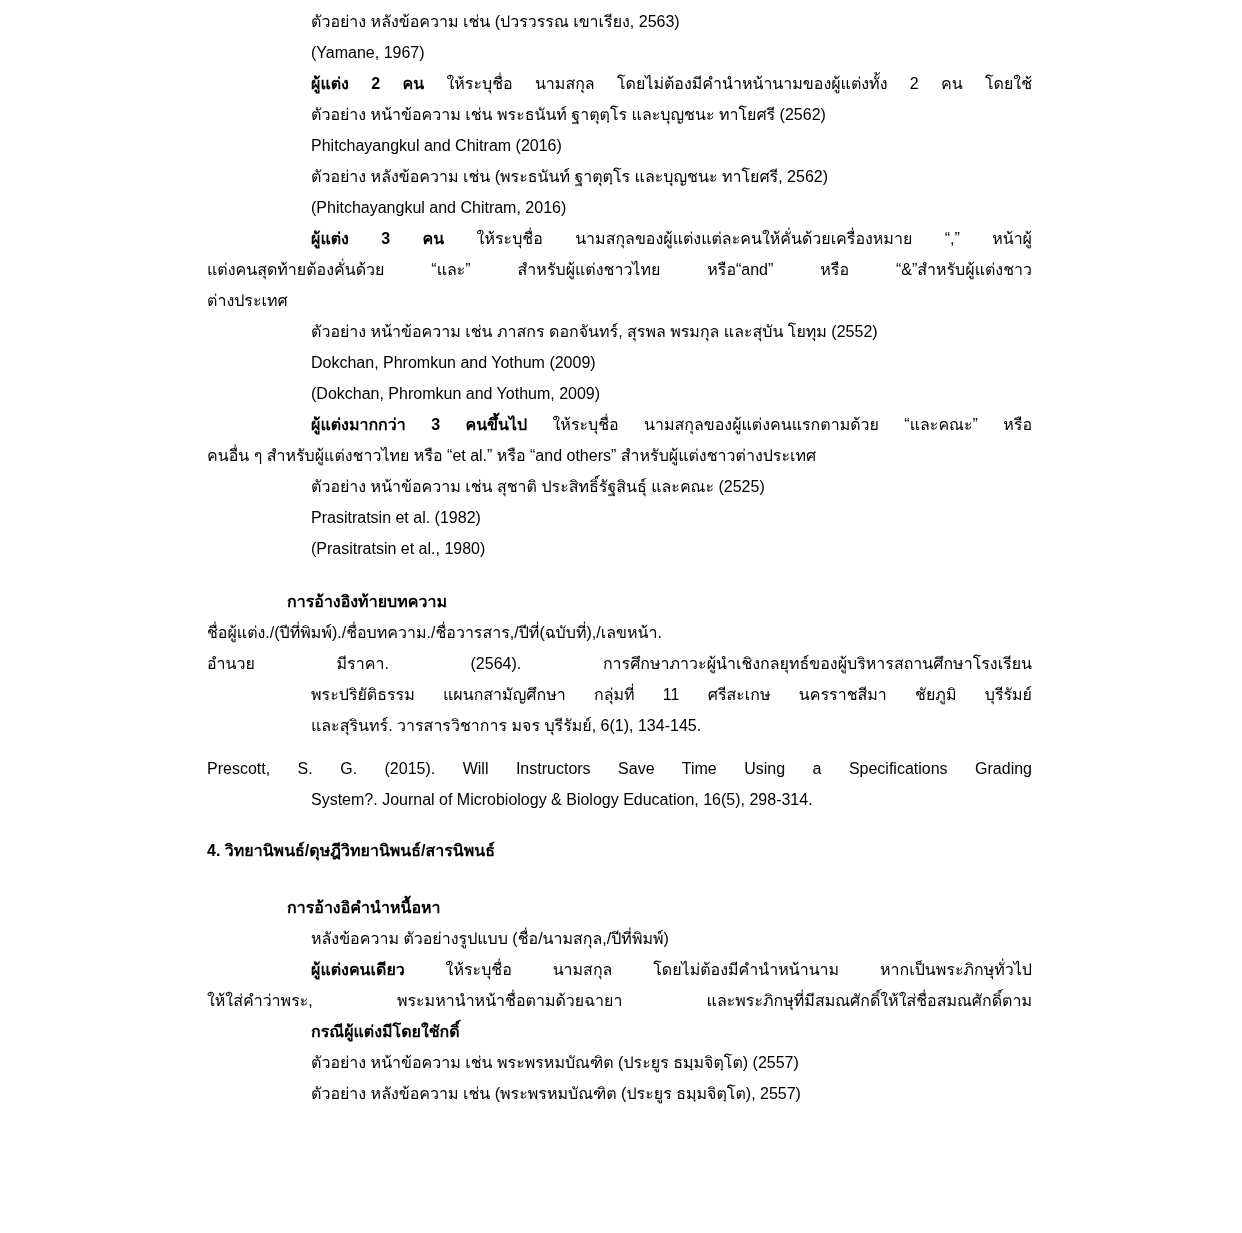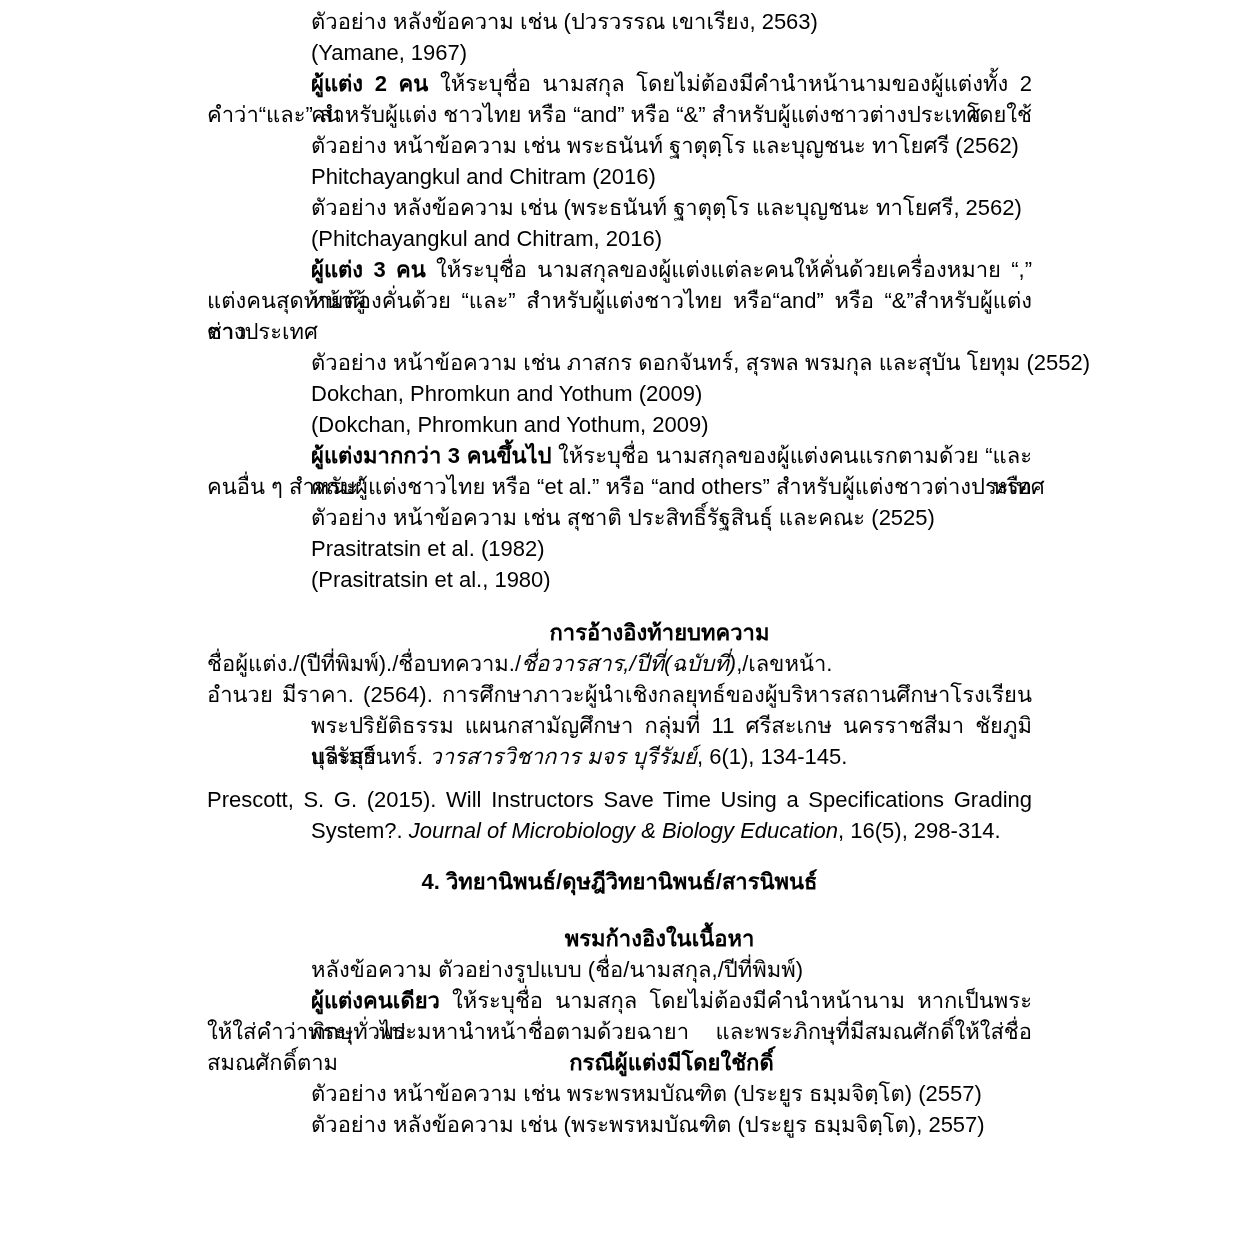--- a/index.html
+++ b/index.html
@@ -6,44 +6,43 @@
   body{
     width:1242px;height:1233px;
     background:#ffffff;color:#000000;
     font-family:"Liberation Sans","DejaVu Sans",sans-serif;
     overflow:hidden;
   }
   .page{
     box-sizing:border-box;
     width:1242px;height:1233px;
     padding:6px 210px 0 207px;
-    font-size:22px;line-height:31px;
+    font-size:16px;line-height:31px;
   }
   .ln{height:31px;}
   .nw{white-space:nowrap;}
   .ind{padding-left:104px;}      
   .head{padding-left:80px;}      
   .just{text-align:justify;text-align-last:justify;text-justify:inter-word;}
-  .b{font-weight:bold;text-align:center;}
-  .i{font-style:italic;}
+  .b{font-weight:bold;}
+  .i{}
   .gap-tail{margin-top:22px;}
   .gap-eng{margin-top:12px;}
   .gap-sec{margin-top:20px;}
   .gap-sub{margin-top:26px;}
 </style>
 </head>
 <body>
 
 <div class="page">
 
   <div class="ln ind nw">ตัวอย่าง หลังข้อความ เช่น (ปวรวรรณ เขาเรียง, 2563)</div>
   <div class="ln ind nw">(Yamane, 1967)</div>
 
   <div class="ln ind just"><span class="b">ผู้แต่ง 2 คน</span><span> ให้ระบุชื่อ นามสกุล โดยไม่ต้องมีคำนำหน้านามของผู้แต่งทั้ง 2 คน โดยใช้</span></div>
-  <div class="ln nw">คำว่า“และ” สำหรับผู้แต่ง  ชาวไทย หรือ “and” หรือ “&amp;” สำหรับผู้แต่งชาวต่างประเทศ</div>
   <div class="ln ind nw">ตัวอย่าง หน้าข้อความ เช่น พระธนันท์ ฐาตุตฺโร และบุญชนะ ทาโยศรี (2562)</div>
   <div class="ln ind nw">Phitchayangkul and Chitram (2016)</div>
   <div class="ln ind nw">ตัวอย่าง หลังข้อความ เช่น (พระธนันท์ ฐาตุตฺโร และบุญชนะ ทาโยศรี, 2562)</div>
   <div class="ln ind nw">(Phitchayangkul and Chitram, 2016)</div>
 
   <div class="ln ind just"><span class="b">ผู้แต่ง 3 คน</span><span> ให้ระบุชื่อ นามสกุลของผู้แต่งแต่ละคนให้คั่นด้วยเครื่องหมาย “,” หน้าผู้</span></div>
   <div class="ln just">แต่งคนสุดท้ายต้องคั่นด้วย “และ” สำหรับผู้แต่งชาวไทย หรือ“and” หรือ “&amp;”สำหรับผู้แต่งชาว</div>
   <div class="ln nw">ต่างประเทศ</div>
   <div class="ln ind nw">ตัวอย่าง หน้าข้อความ เช่น ภาสกร ดอกจันทร์, สุรพล พรมกุล และสุบัน โยทุม (2552)</div>
   <div class="ln ind nw">Dokchan, Phromkun and Yothum (2009)</div>
@@ -60,21 +59,21 @@
 
   <div class="ln just">อำนวย มีราคา. (2564). การศึกษาภาวะผู้นำเชิงกลยุทธ์ของผู้บริหารสถานศึกษาโรงเรียน</div>
   <div class="ln ind just">พระปริยัติธรรม แผนกสามัญศึกษา กลุ่มที่ 11 ศรีสะเกษ นครราชสีมา ชัยภูมิ บุรีรัมย์</div>
   <div class="ln ind nw"><span>และสุรินทร์. </span><span class="i">วารสารวิชาการ มจร บุรีรัมย์</span><span>, 6(1), 134-145.</span></div>
 
   <div class="ln just gap-eng">Prescott, S. G. (2015). Will Instructors Save Time Using a Specifications Grading</div>
   <div class="ln ind nw"><span>System?. </span><span class="i">Journal of Microbiology &amp; Biology Education</span><span>, 16(5), 298-314.</span></div>
 
   <div class="ln b nw gap-sec">4. วิทยานิพนธ์/ดุษฎีวิทยานิพนธ์/สารนิพนธ์</div>
 
-  <div class="ln head b gap-sub">พรมก้างอิงในเนื้อหา</div>
+  <div class="ln head b gap-sub">การอ้างอิคำนำหนื้อหา</div>
   <div class="ln ind nw">หลังข้อความ ตัวอย่างรูปแบบ (ชื่อ/นามสกุล,/ปีที่พิมพ์)</div>
   <div class="ln ind just"><span class="b">ผู้แต่งคนเดียว</span><span> ให้ระบุชื่อ นามสกุล โดยไม่ต้องมีคำนำหน้านาม หากเป็นพระภิกษุทั่วไป</span></div>
   <div class="ln just">ให้ใส่คำว่าพระ, พระมหานำหน้าชื่อตามด้วยฉายา และพระภิกษุที่มีสมณศักดิ์ให้ใส่ชื่อสมณศักดิ์ตาม</div>
   <div class="ln ind b nw">กรณีผู้แต่งมีโดยใชักดิ์</div>
   <div class="ln ind nw">ตัวอย่าง หน้าข้อความ เช่น พระพรหมบัณฑิต (ประยูร ธมฺมจิตฺโต) (2557)</div>
   <div class="ln ind nw">ตัวอย่าง หลังข้อความ เช่น (พระพรหมบัณฑิต (ประยูร ธมฺมจิตฺโต), 2557)</div>
 
 </div>
 
 </body></html>

